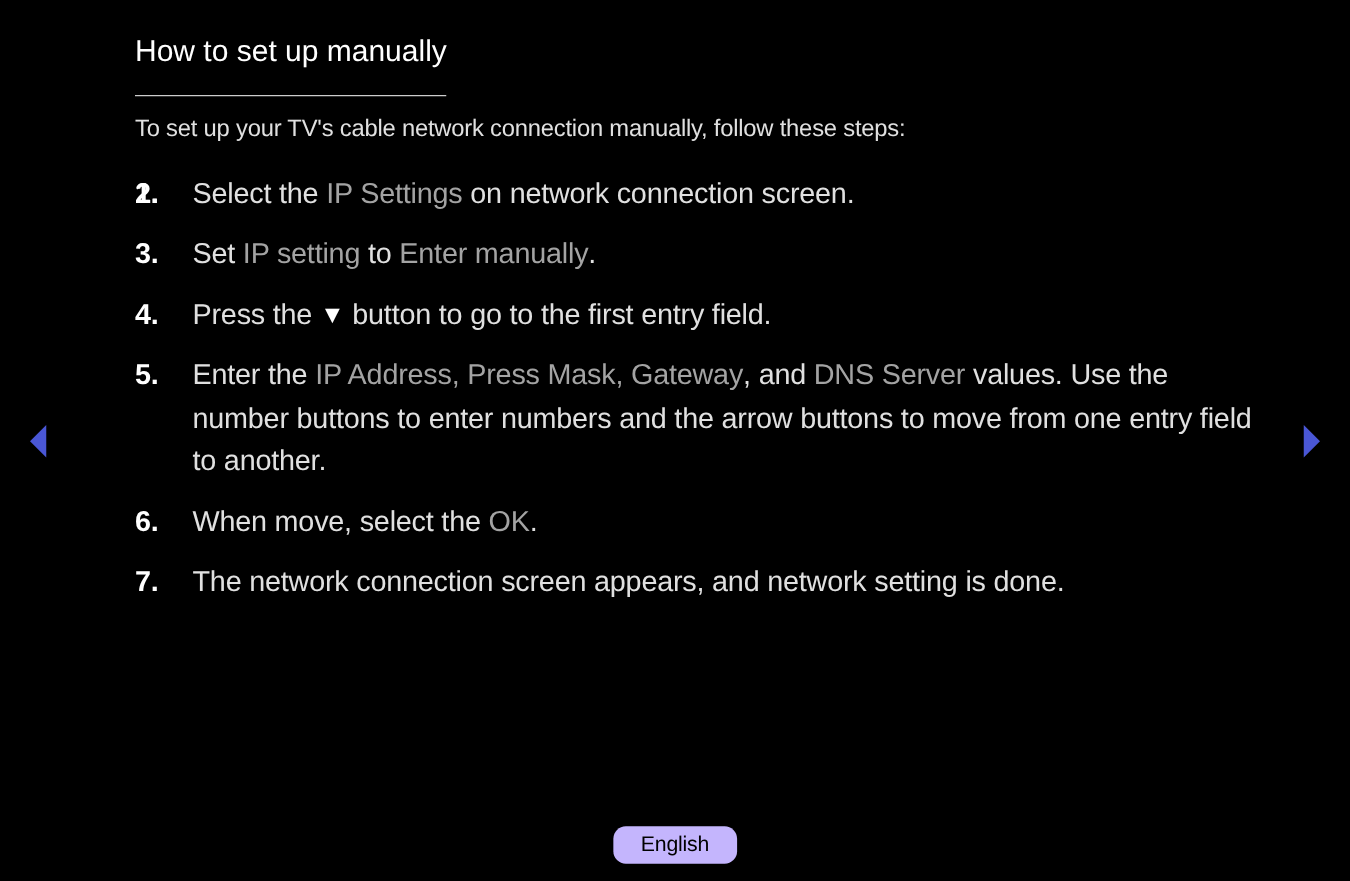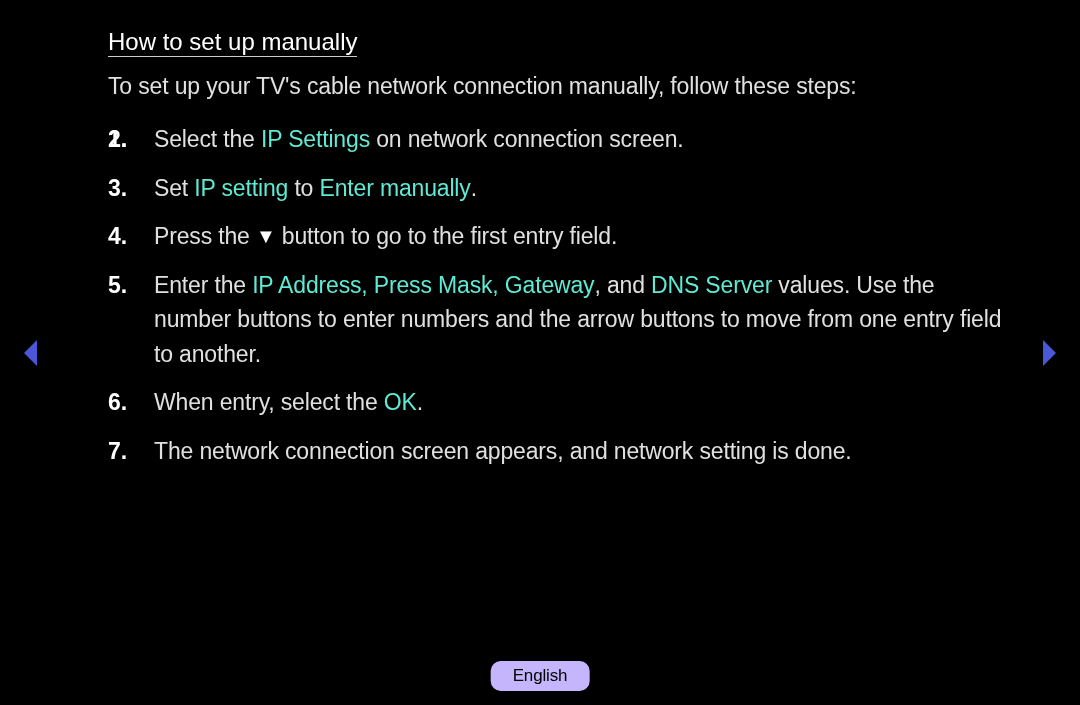--- a/index.html
+++ b/index.html
@@ -19,26 +19,26 @@
     left: 108px;
     top: 28px;
     width: 900px;
   }
   .title {
     font-size: 24px;
     font-weight: 500;
     color: #fff;
     border-bottom: 1px solid #ccc;
     display: inline-block;
-    padding-bottom: 0;
+    padding-bottom: 20px;
     margin-bottom: 14px;
     letter-spacing: 0;
   }
   .intro {
-    font-size: 23px;
+    font-size: 19px;
     color: #e0e0e0;
     margin-bottom: 20px;
     line-height: 1.35;
   }
   .steps {
     list-style: none;
     counter-reset: step;
   }
   .steps li {
     font-size: 23px;
@@ -51,21 +51,21 @@
   .steps li .num {
     position: absolute;
     left: 0;
     top: 0;
     font-weight: 600;
     color: #fff;
     width: 34px;
     text-align: left;
   }
   .hl {
-    color: #5eead4;
+    color: #a3a3a3;
     font-weight: 500;
   }
   .nav-left, .nav-right {
     position: absolute;
     top: 338px;
     cursor: pointer;
   }
   .nav-left { left: 20px; }
   .nav-right { right: 20px; }
   .nav-left svg, .nav-right svg { display:block; }
@@ -117,21 +117,21 @@
       <span>Press the </span><span class="down-glyph">▼</span><span> button to go to the first entry field.</span>
     </li>
 
     <li>
       <span class="num">5.</span>
       <span>Enter the </span><span class="hl">IP Address, Press Mask, Gateway</span><span>, and </span><span class="hl">DNS Server</span><span> values. Use the number buttons to enter numbers and the arrow buttons to move from one entry field to another.</span>
     </li>
 
     <li>
       <span class="num">6.</span>
-      <span>When entry, select the </span><span class="hl">OK</span><span>.</span>
+      <span>When move, select the </span><span class="hl">OK</span><span>.</span>
     </li>
 
     <li>
       <span class="num">7.</span>
       <span>The network connection screen appears, and network setting is done.</span>
     </li>
 
   </ol>
 </div>
 

